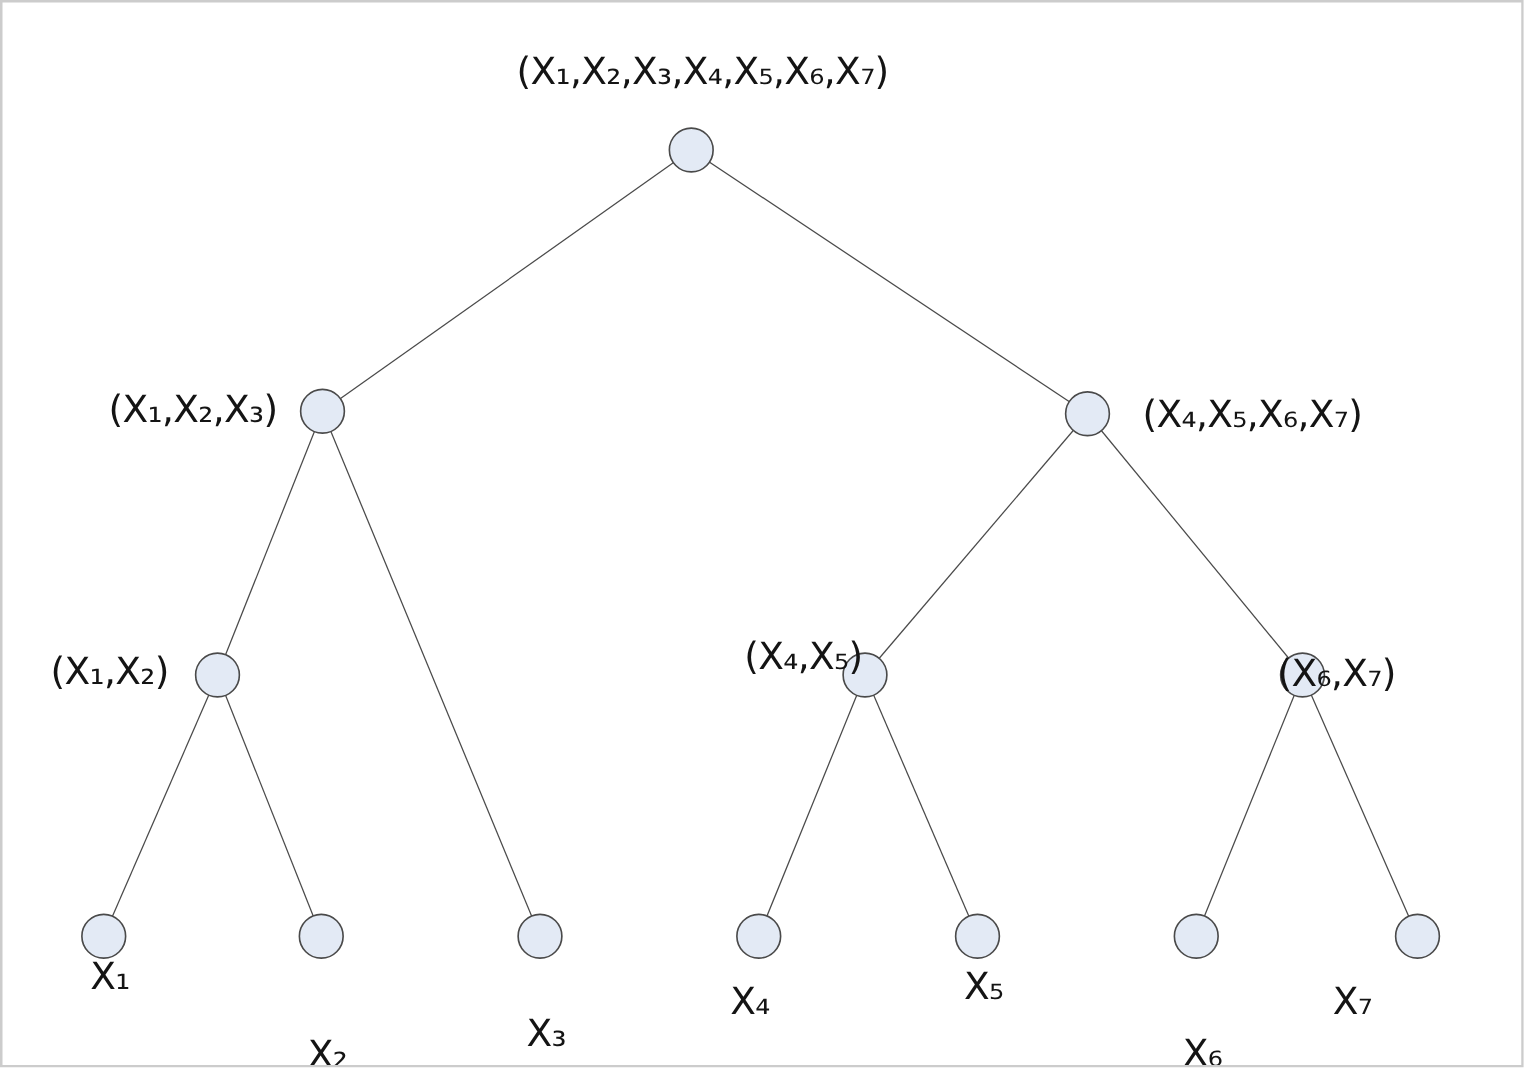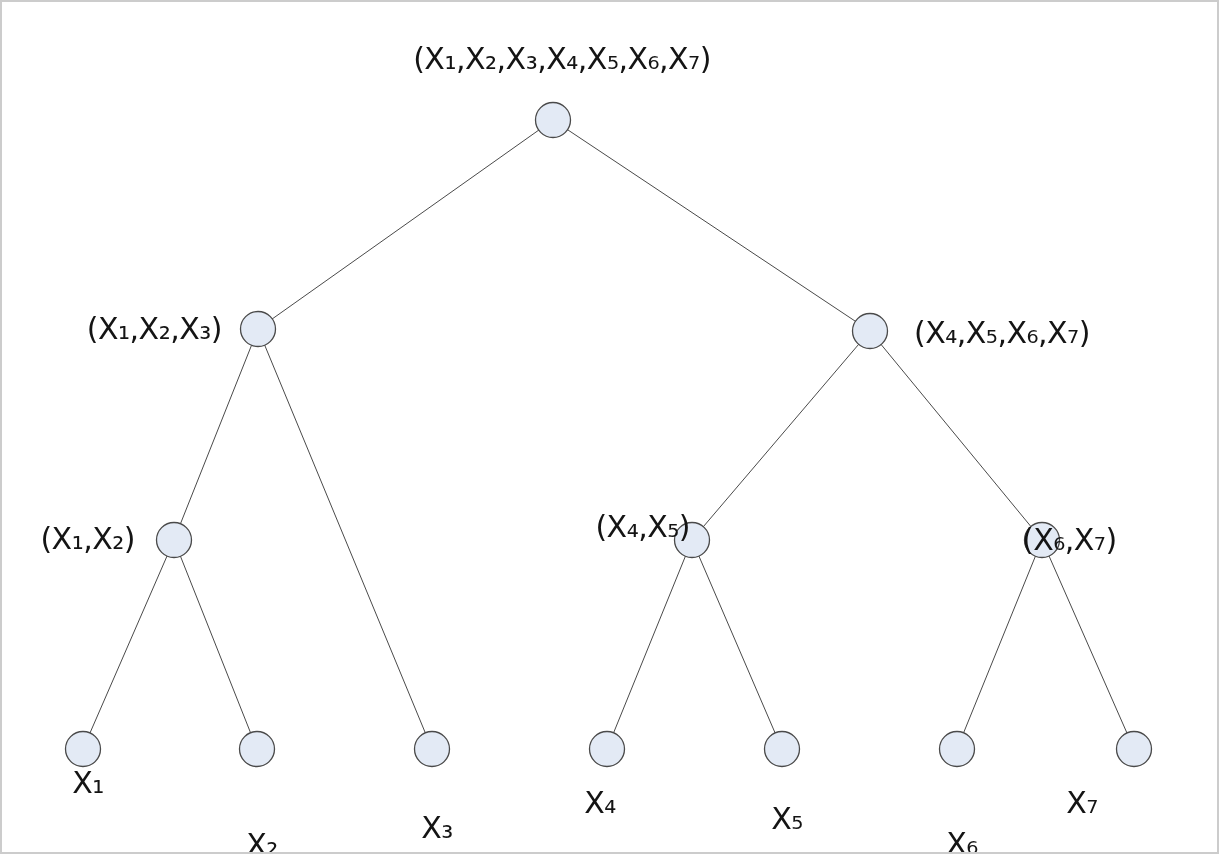--- a/index.html
+++ b/index.html
@@ -82,19 +82,19 @@
   <div class="node-label anchor-left" style="left:1020px; top:537px;">(X₆,X₇)</div>
 
   <div class="node-label anchor-center" style="left:86px;   top:780px;">X₁</div>
 
   <div class="node-label anchor-center" style="left:260px;  top:842px;">X₂</div>
 
   <div class="node-label anchor-center" style="left:435px;  top:825px;">X₃</div>
 
   <div class="node-label anchor-center" style="left:598px;  top:800px;">X₄</div>
 
-  <div class="node-label anchor-center" style="left:785px;  top:816px;">X₅</div>
+  <div class="node-label anchor-center" style="left:785px;  top:788px;">X₅</div>
 
   <div class="node-label anchor-center" style="left:960px;  top:800px;margin-top:41px;">X₆</div>
 
   <div class="node-label anchor-center" style="left:1080px; top:800px;">X₇</div>
 
 </div>
 
 </body></html>

